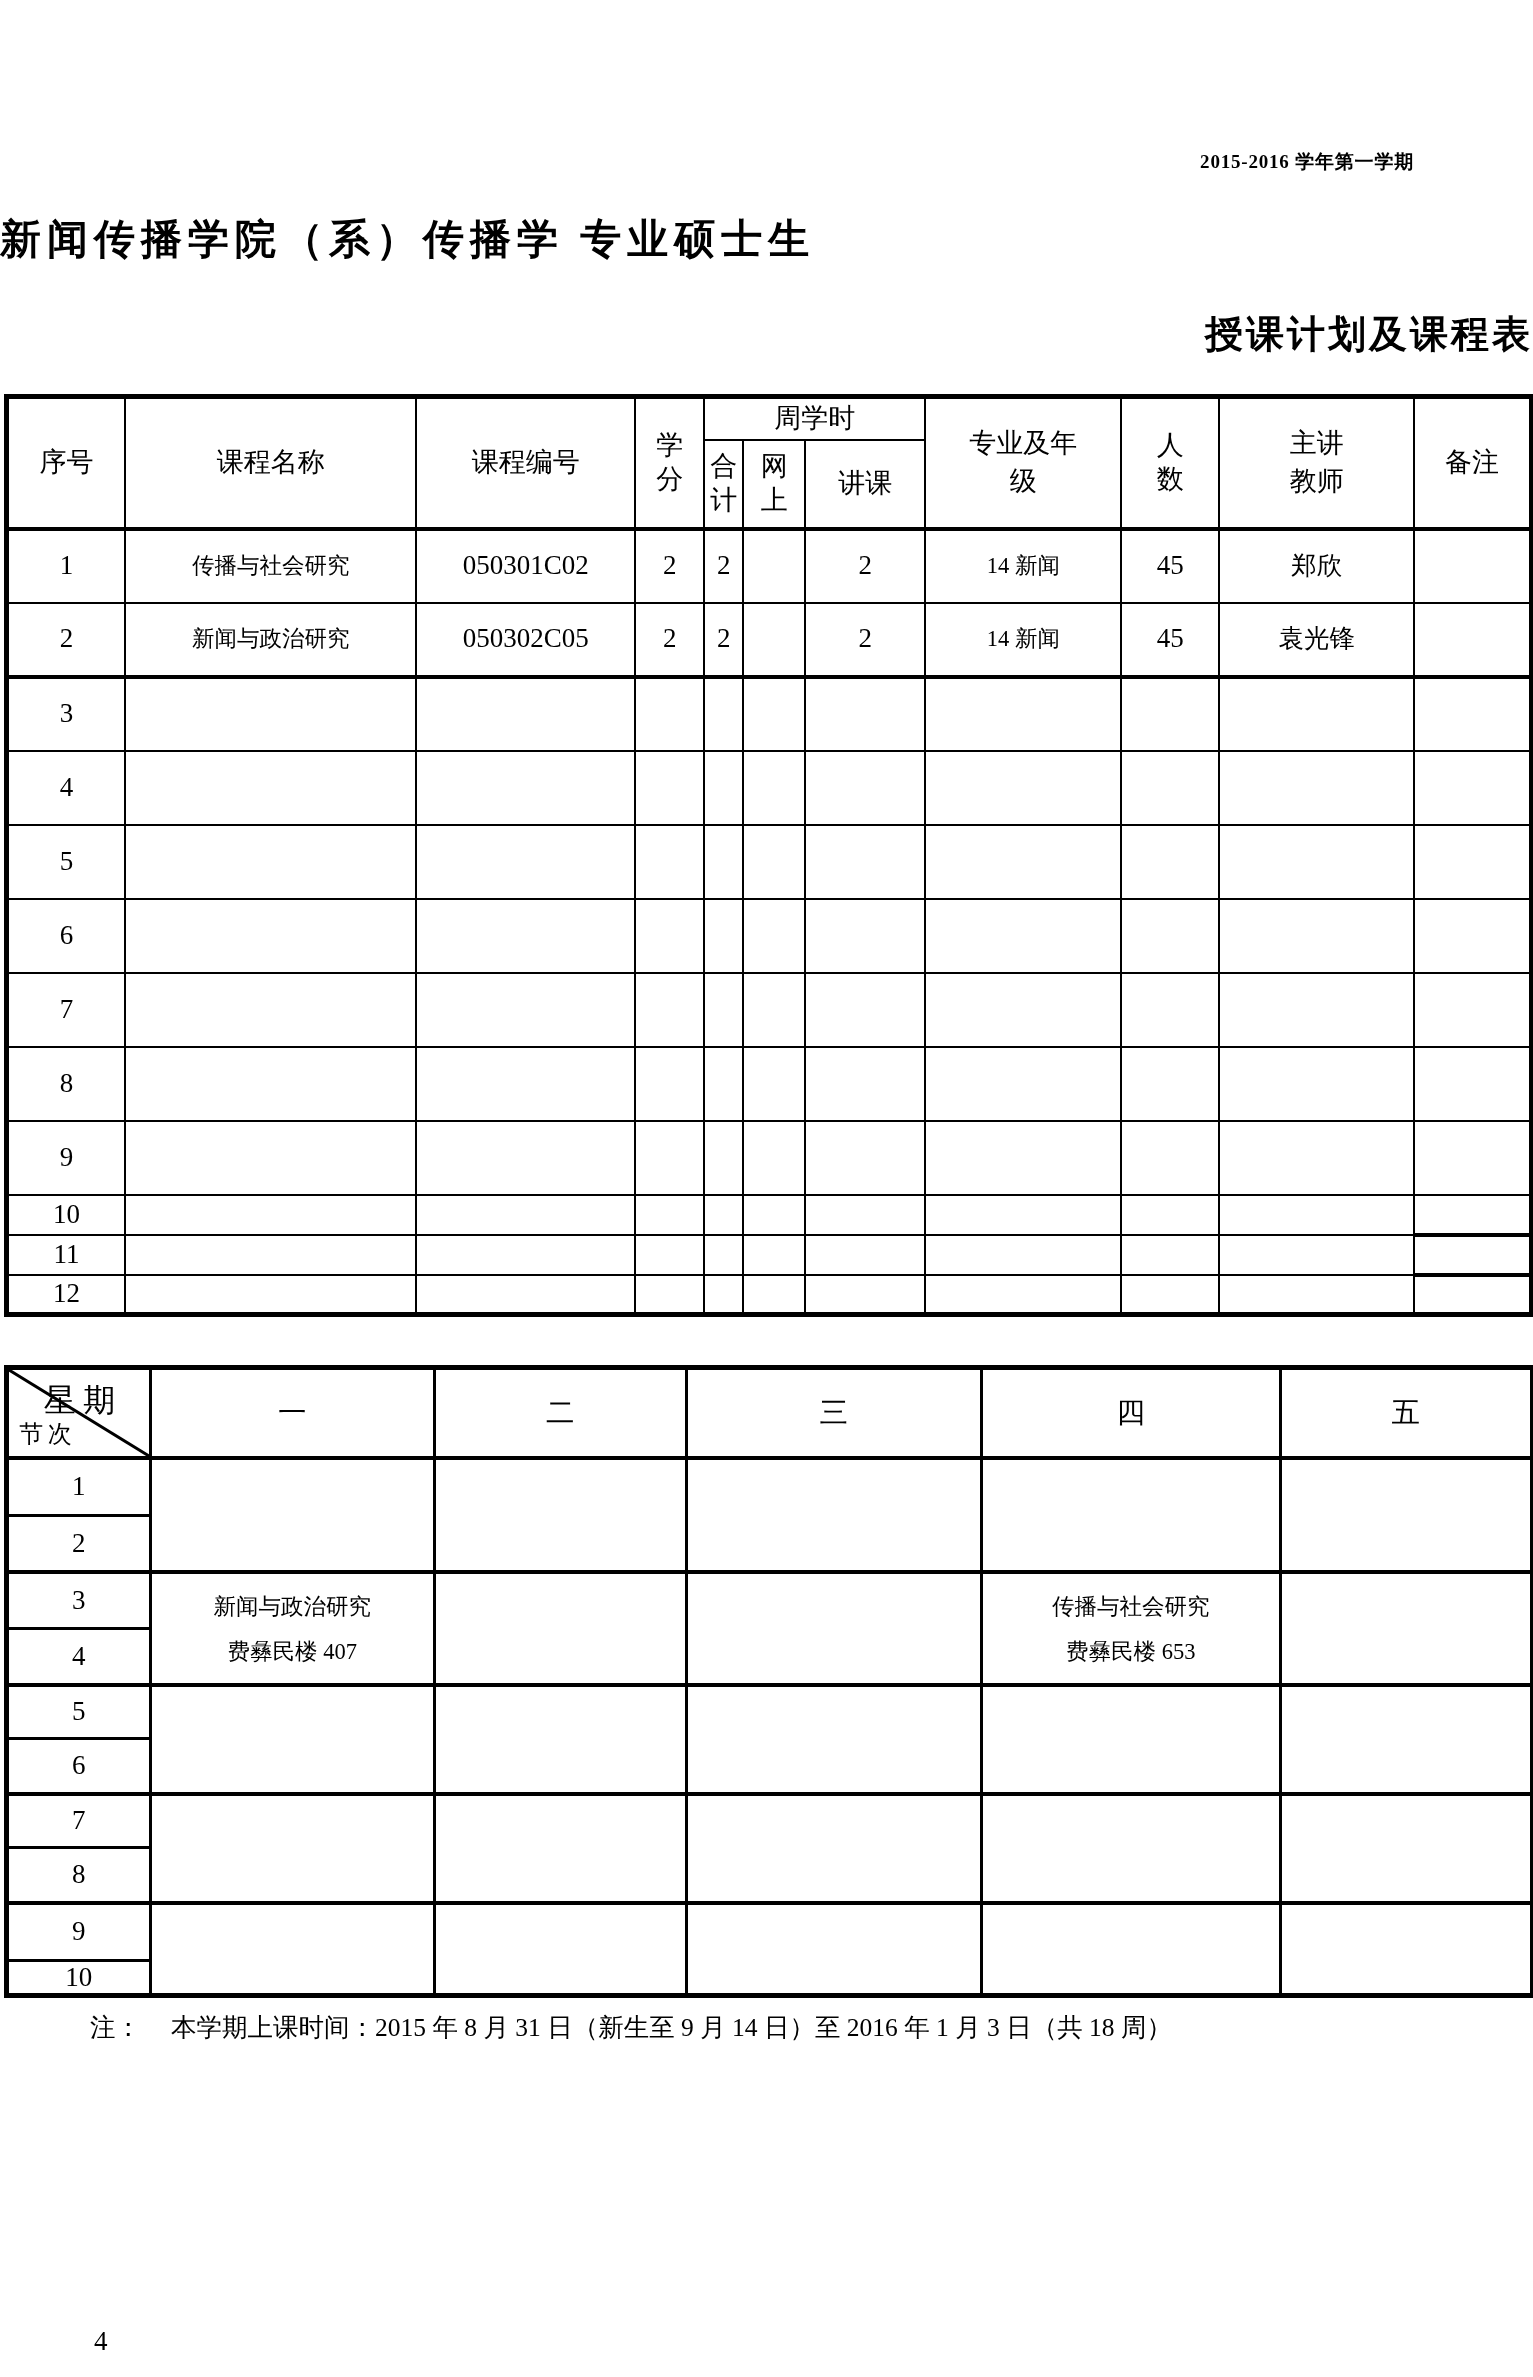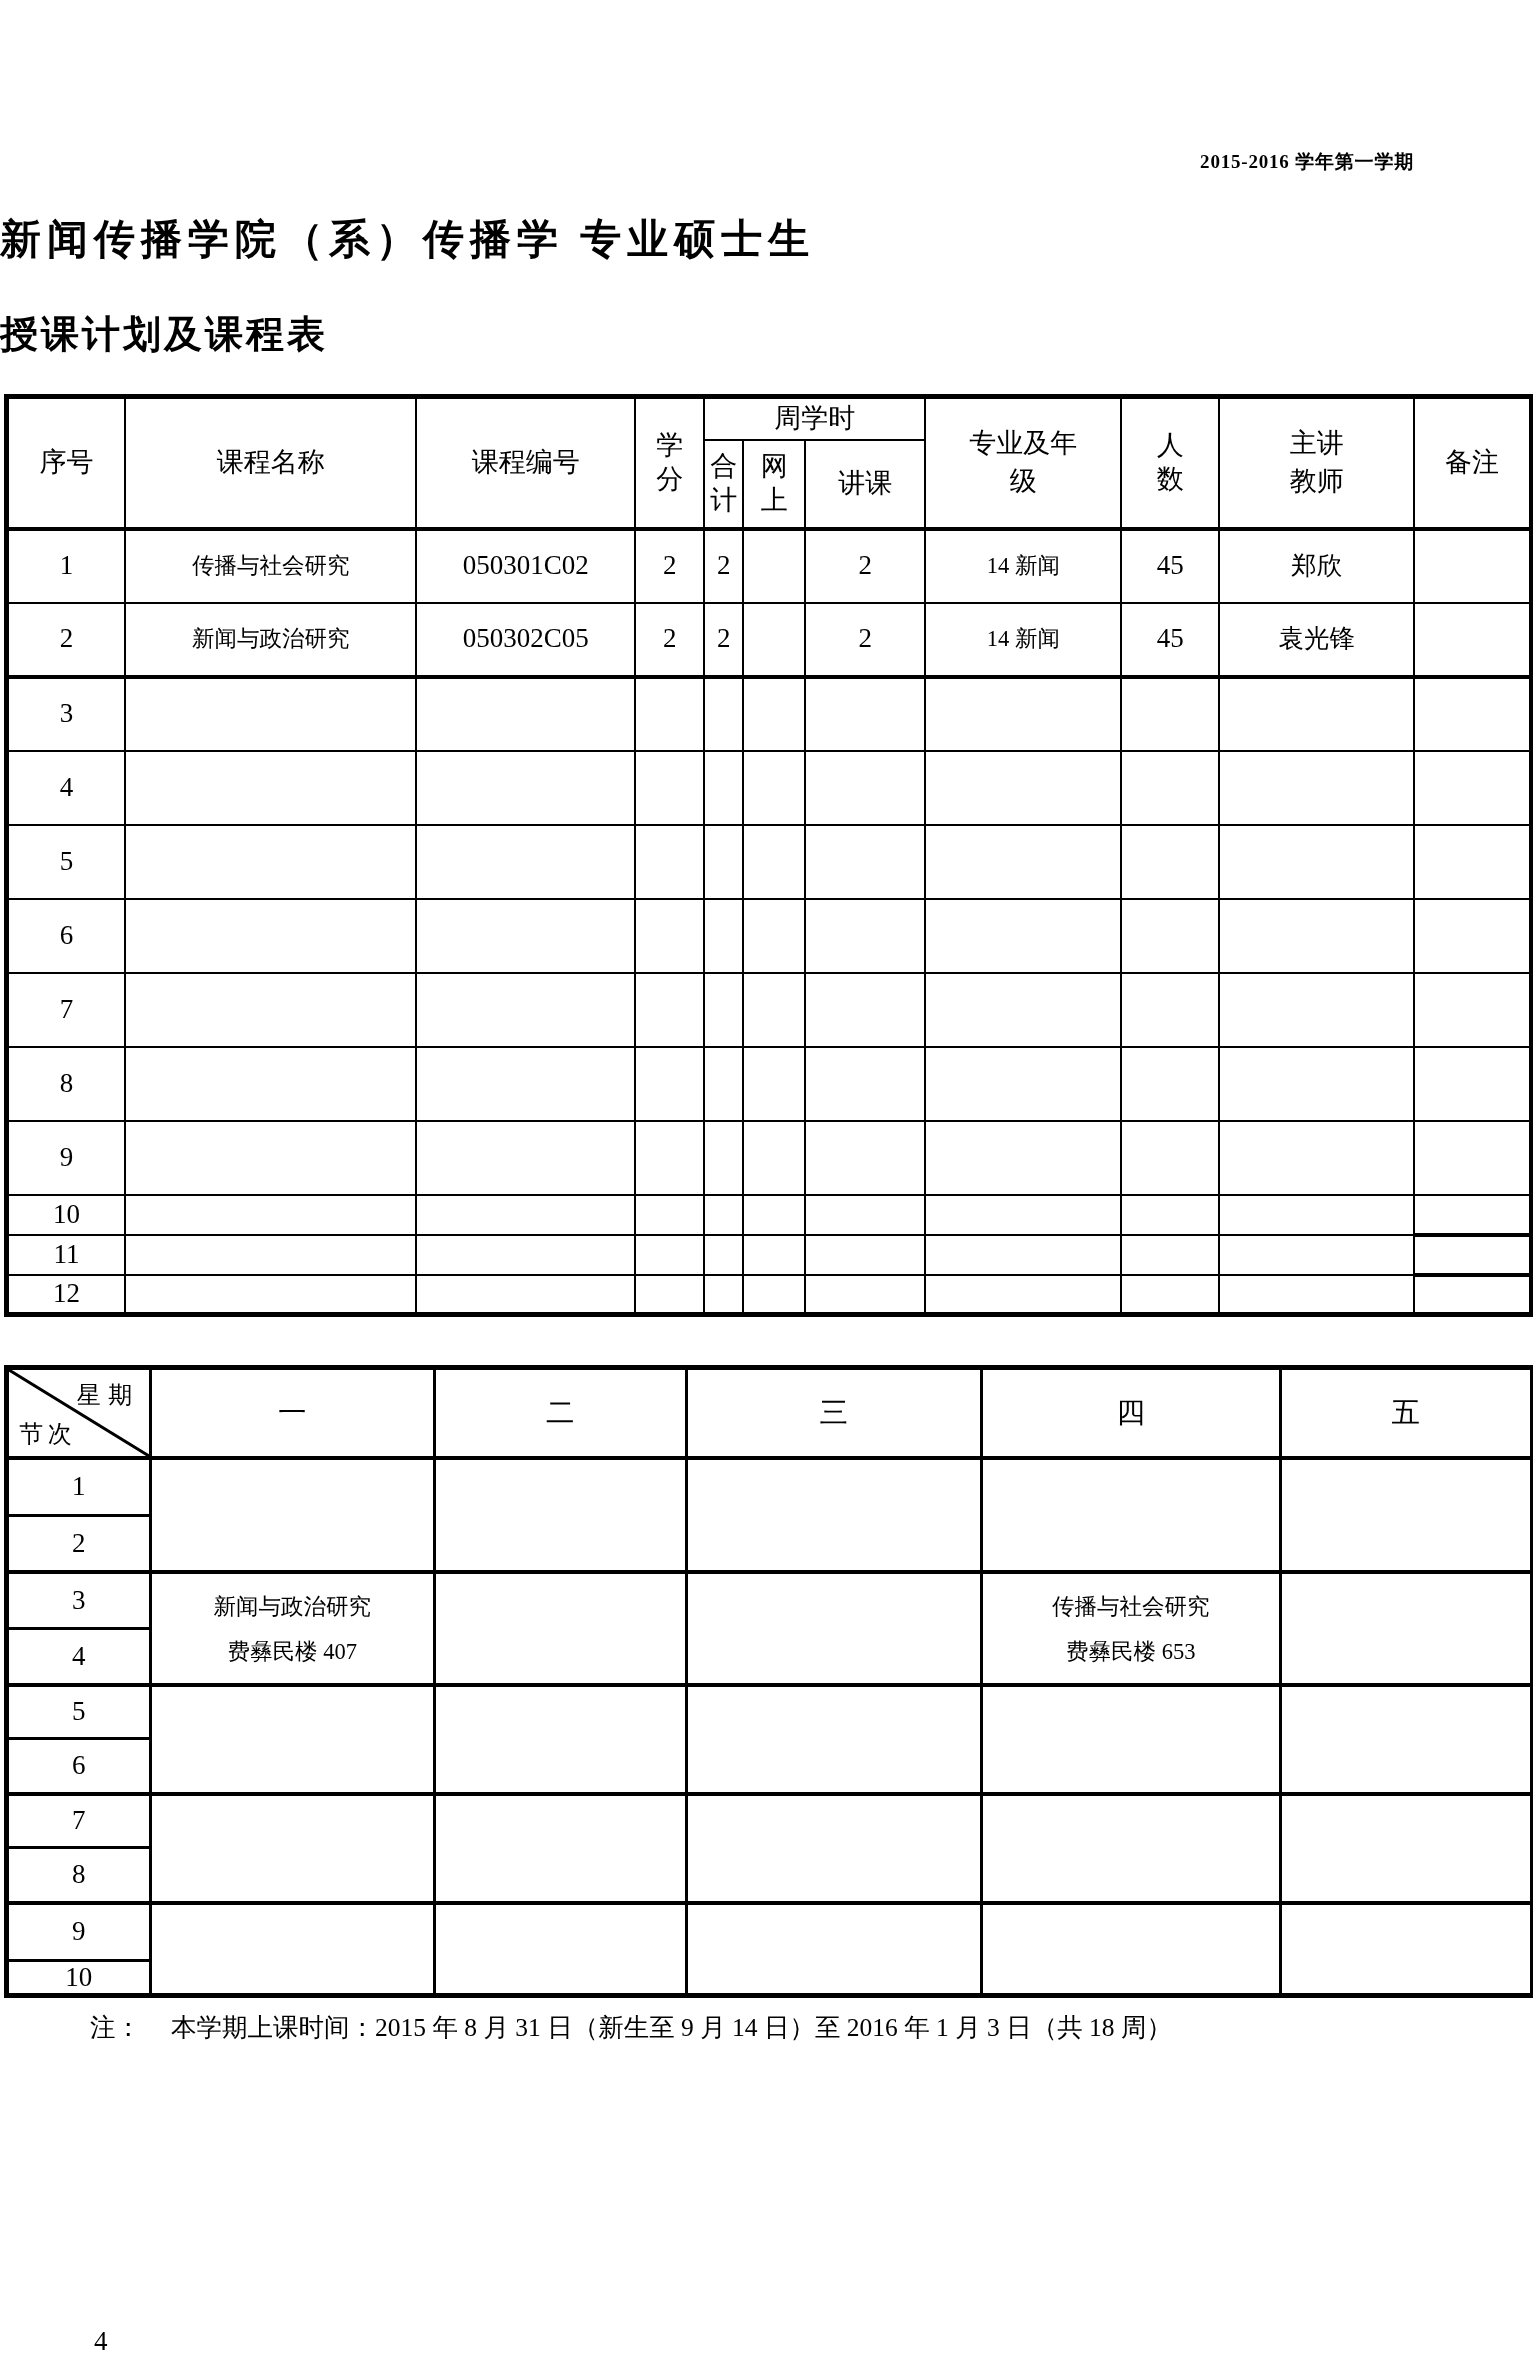--- a/index.html
+++ b/index.html
@@ -2,21 +2,21 @@
 <html style="font-size:12px"><head>
 <meta charset="utf-8">
 <style>
   html,body{margin:0;padding:0;background:#fff;}
   .page{position:relative;width:1533px;height:2377px;background:#fff;overflow:hidden;
         font-family:"Liberation Serif","DejaVu Serif",serif;color:#000;}
 
   .semester{position:absolute;top:149px;right:119px;font-size:19px;font-weight:bold;letter-spacing:0.8px;}
   .title1{position:absolute;top:212px;left:0;width:100%;text-align:left;
           font-size:41px;font-weight:bold;letter-spacing:6px;}
-  .title2{position:absolute;top:309px;left:0;width:100%;text-align:left;
+  .title2{position:absolute;top:309px;left:0;width:100%;text-align:right;
           font-size:38px;font-weight:bold;letter-spacing:3px;}
 
   table{border-collapse:collapse;table-layout:fixed;position:absolute;left:3.8px;}
   td{border:2.3px solid #000;padding:0;text-align:center;vertical-align:middle;overflow:hidden;}
 
   
   .t1{top:394px;width:1526px;border:5.3px solid #000;}
   .t1 td{font-size:27px;line-height:1.25;}
   .t1 tr.th1{height:43px;} .t1 tr.th2{height:89px;}
   .t1 tr.r{height:74px;}   .t1 tr.rs{height:40px;}
@@ -31,21 +31,21 @@
 
   
   .t2{top:1365px;width:1526px;border:5.3px solid #000;}
   .t2 td{border-width:3px;font-size:27px;}
   .t2 tr.shr{height:90px;}
   .t2 tr.shr td{border-bottom:4.5px solid #000;font-size:28.5px;}
   .t2 td.pb{border-bottom:4.5px solid #000;}
   .t2 tr.pe td{border-bottom:4.5px solid #000;}
   .corner-wrap{position:relative;width:100%;height:86px;}
   .corner-wrap svg{position:absolute;left:0;top:0;width:100%;height:100%;}
-  .corner-top{position:absolute;top:9px;right:9px;font-size:24px;letter-spacing:7.5px;}
+  .corner-top{position:absolute;top:9px;right:26px;font-size:32px;letter-spacing:7.5px;}
   .corner-bottom{position:absolute;bottom:6px;left:10.5px;font-size:24px;letter-spacing:4.5px;}
   .cc{font-size:22.5px;line-height:2.0;}
 
   .note1{position:absolute;left:90px;top:2010px;font-size:25.5px;white-space:nowrap;}
   .note1 .gap{display:inline-block;width:30px;}
   .note2{position:absolute;left:225px;top:2063px;font-size:25.5px;white-space:nowrap;}
   .pageno{position:absolute;left:94px;top:2326px;font-size:27px;}
 </style>
 </head>
 <body>

